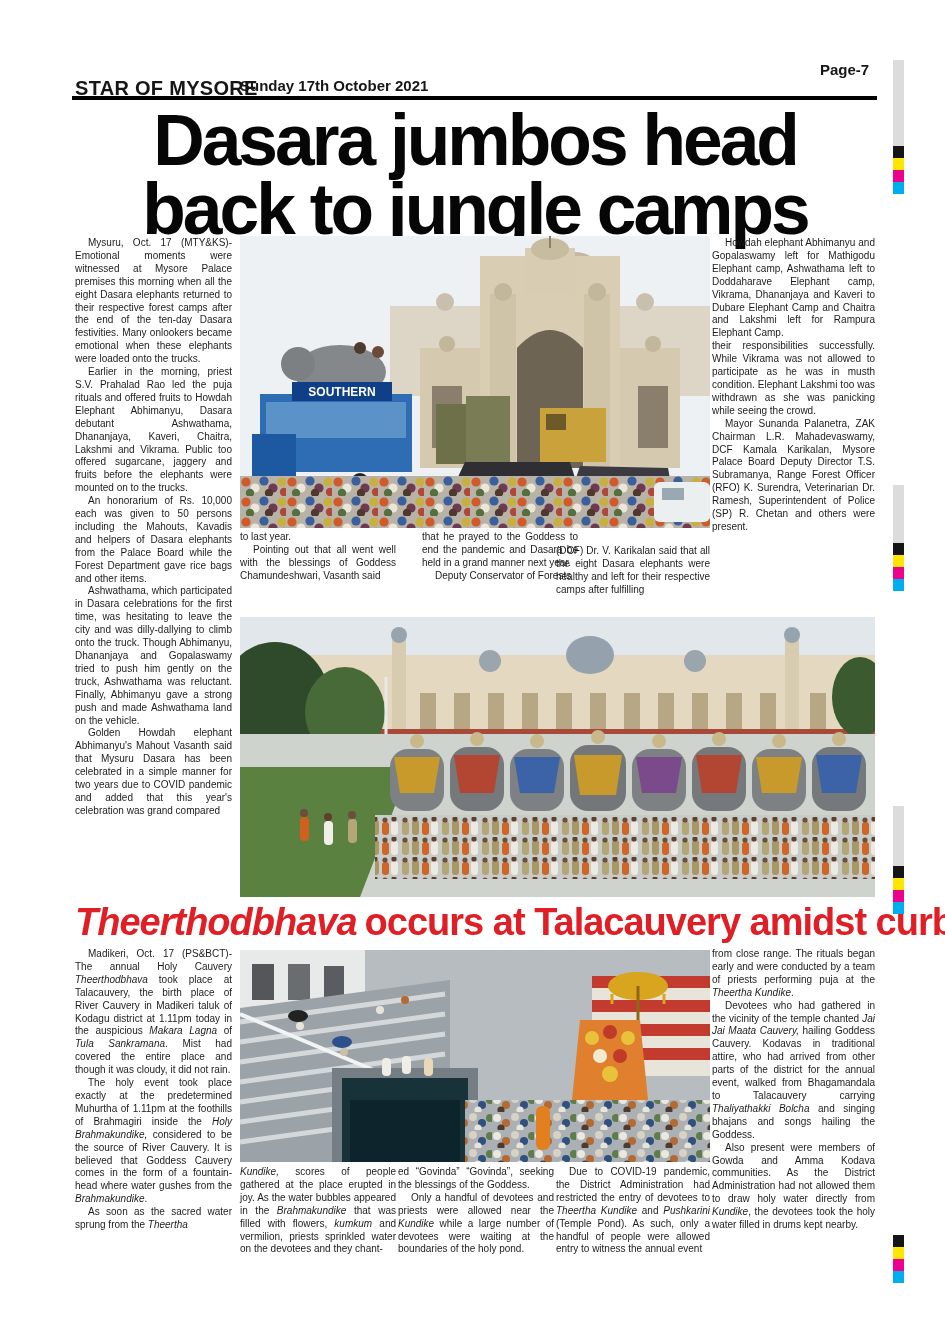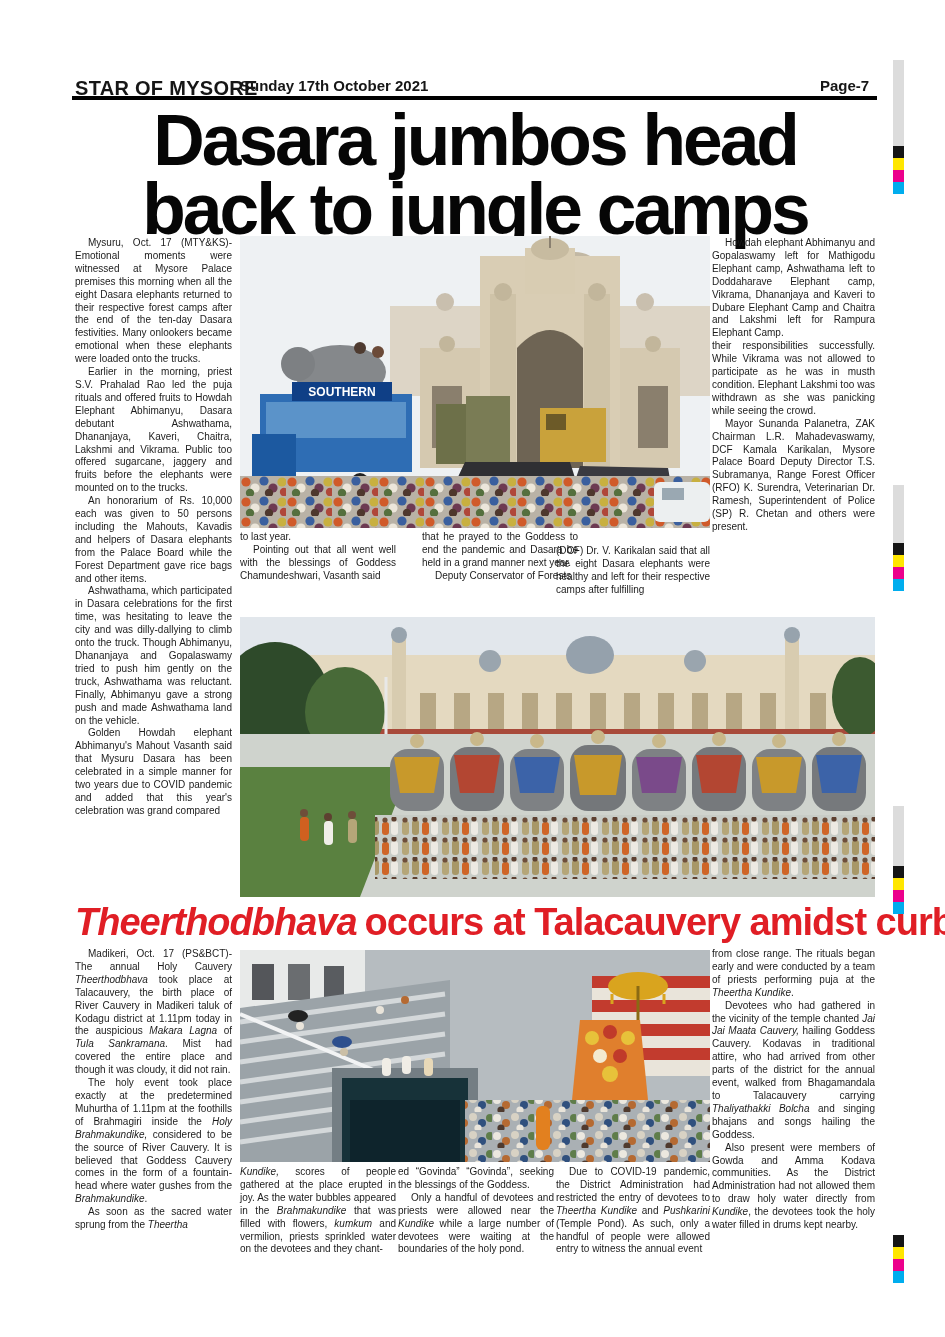--- a/index.html
+++ b/index.html
@@ -1,21 +1,21 @@
 <!DOCTYPE html>
 <html style="--headline-red: #e01e25; --reg-black: #151515; --reg-yellow: #ffe600; --reg-magenta: #ec008c; --reg-cyan: #00adee;"><head>
 <meta charset="utf-8">
 <style>
   html,body{margin:0;padding:0;background:#fff;}
   .page{position:relative;width:945px;height:1337px;background:#fff;overflow:hidden;
         font-family:"Liberation Sans","DejaVu Sans",sans-serif;color:#161616;}
   
   .masthead{position:absolute;left:75px;top:77px;font-size:20px;font-weight:bold;letter-spacing:.3px;}
   .issue-date{position:absolute;left:240px;top:77px;font-size:15px;font-weight:bold;}
-  .page-number{position:absolute;left:820px;top:77px;font-size:15px;font-weight:bold;}
+  .page-number{position:absolute;left:820px;top:61px;font-size:15px;font-weight:bold;}
   .header-rule{position:absolute;left:72px;top:96px;width:805px;height:4px;background:#000;}
   
   .headline{position:absolute;left:75px;width:800px;text-align:center;font-weight:bold;color:#060606;
             font-size:72px;line-height:1;letter-spacing:-3px;transform:scaleX(.99);transform-origin:center;}
   .hl1{top:104px;} .hl2{top:173px;}
   
   .headline2{position:absolute;left:75px;top:901px;width:800px;text-align:center;font-weight:bold;
              font-size:38px;letter-spacing:-1px;white-space:nowrap;color:var(--headline-red,#e01e25);}
   .headline2 i{margin-right:8px;}
   

